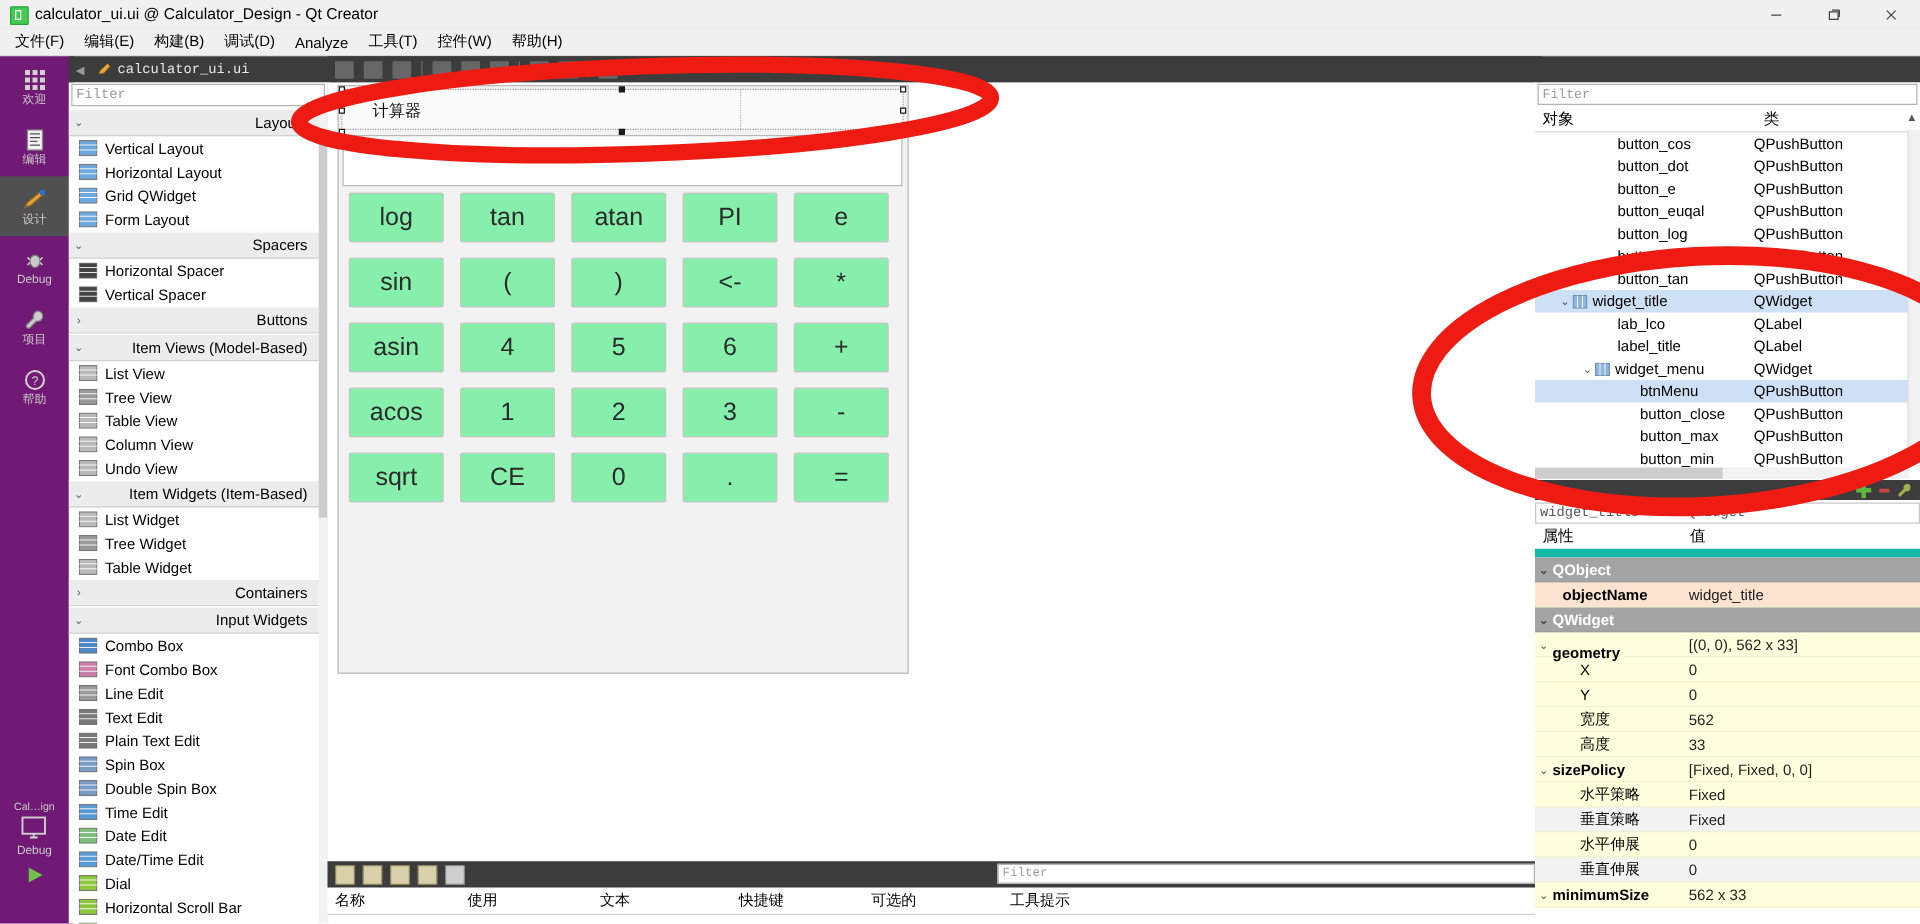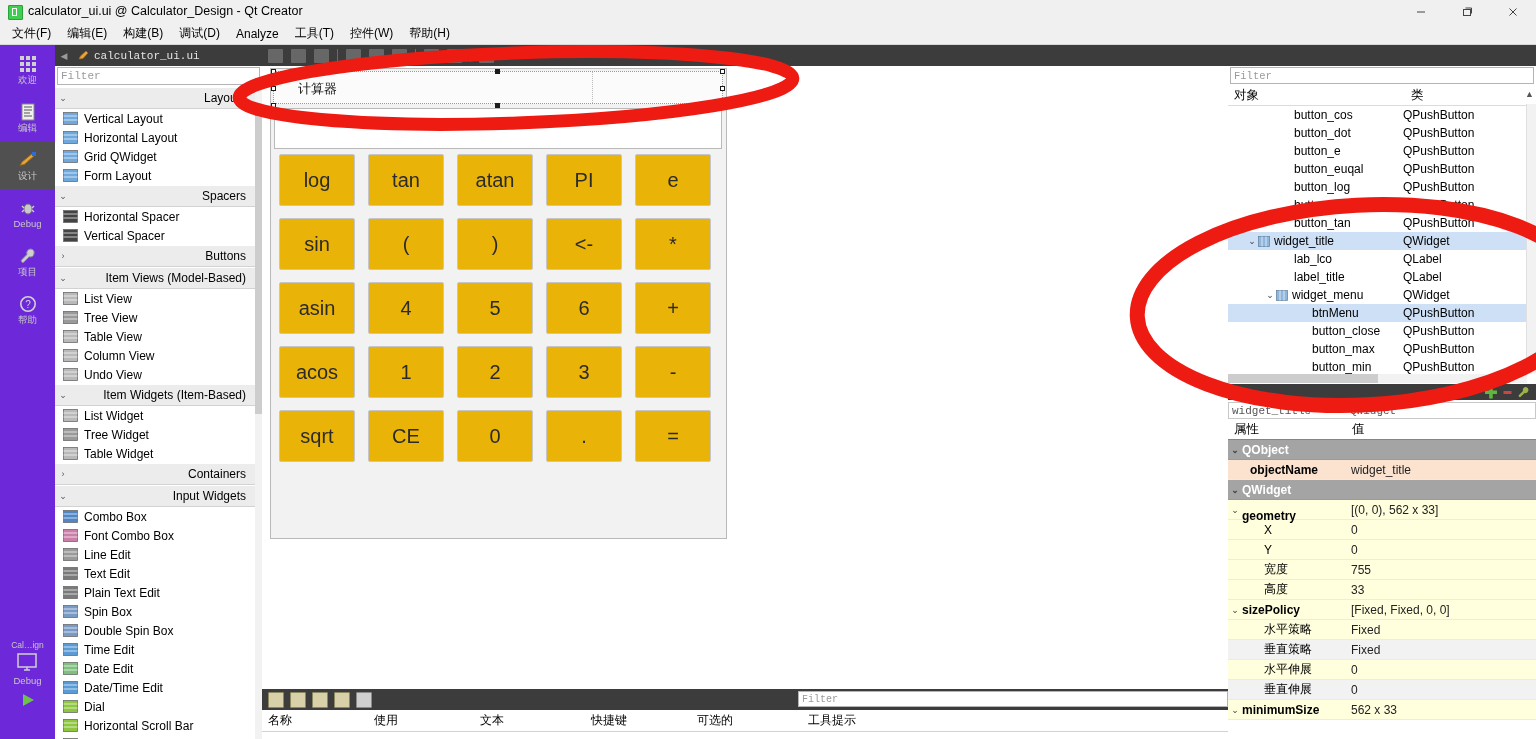--- a/index.html
+++ b/index.html
@@ -13,21 +13,21 @@
   .tb-title{position:absolute;left:28px;top:4px;font-size:12.5px;color:#000;white-space:nowrap;}
   .tb-btns{position:absolute;right:0;top:0;height:23px;display:flex;}
   .tb-btn{width:46px;height:23px;display:flex;align-items:center;justify-content:center;color:#444;font-size:13px;line-height:1;}
   .tb-btn svg{display:block;}
 
   
   .menubar{position:absolute;left:0;top:23px;width:1536px;height:22px;background:#f0f0f0;border-bottom:1px solid #d8d8d8;display:flex;align-items:center;padding-left:4px;box-sizing:border-box;}
   .menu-item{padding:2px 8px;font-size:12px;color:#000;white-space:nowrap;}
 
   
-  .modebar{position:absolute;left:0;top:45px;width:59px;height:694px;background:#6d28d9;}
+  .modebar{position:absolute;left:0;top:45px;width:59px;height:694px;background:#701a75;}
   .mode{position:relative;width:55px;height:48px;display:flex;flex-direction:column;align-items:center;justify-content:center;color:#c8c8c8;}
   .mode.active{background:#505050;}
   .mode .mlabel{font-size:9.5px;margin-top:1px;line-height:1;white-space:nowrap;}
   .mode .mglyph{width:20px;height:20px;display:flex;align-items:center;justify-content:center;}
   .runsel{position:absolute;left:0;bottom:0;width:55px;height:99px;}
   .runsel .proj{font-size:8.5px;color:#c8c8c8;text-align:center;margin-bottom:2px;white-space:nowrap;overflow:hidden;}
   .runsel .kitrow{display:flex;align-items:center;justify-content:center;gap:2px;}
   .runsel .dbglbl{font-size:9.5px;color:#c8c8c8;text-align:center;margin-top:1px;}
   .runbtn{display:flex;justify-content:center;margin-top:6px;}
 
@@ -58,21 +58,21 @@
   .canvas{position:absolute;left:262px;top:66px;width:966px;height:623px;background:#fff;border-right:1px solid #c4c4c4;overflow:hidden;}
   .form{position:absolute;left:8px;top:2px;width:455px;height:469px;background:#f2f2f2;border:1px solid #b9b9b9;}
   .title-widget{position:absolute;left:2px;top:2px;width:450px;height:33px;background:#fbfbfb;border:1px dotted #9a9a9a;box-sizing:border-box;}
   .title-widget .tw-label{position:absolute;left:24px;top:8px;font-size:13px;color:#111;}
   .tw-menu{position:absolute;right:0;top:0;width:130px;height:31px;border-left:1px dotted #bbb;box-sizing:border-box;}
   .handle{position:absolute;width:5px;height:5px;background:#1b1b1b;}
   .handle.hollow{background:#fff;border:1px solid #1b1b1b;width:3px;height:3px;}
   .display{position:absolute;left:3px;top:39px;width:448px;height:41px;background:#fff;border:1px solid #b9b9b9;box-sizing:border-box;}
   .grid{position:absolute;left:3px;top:85px;width:450px;height:380px;}
   .grow{display:flex;gap:13px;margin-bottom:12px;padding-left:5px;}
-  .gbtn{width:76px;height:52px;background:#eab308;border:1px solid #c6c6c6;border-radius:2px;display:flex;align-items:center;justify-content:center;font-size:20px;color:#2b2b2b;box-sizing:border-box;}
+  .gbtn{width:76px;height:40px;background:#86efac;border:1px solid #c6c6c6;border-radius:2px;display:flex;align-items:center;justify-content:center;font-size:20px;color:#2b2b2b;box-sizing:border-box;}
 
   
   .actionbar{position:absolute;left:262px;top:689px;width:966px;height:50px;background:#fff;}
   .ae-toolbar{height:21px;background:#3c3c3c;display:flex;align-items:center;padding-left:6px;gap:6px;position:relative;}
   .ae-ic{width:14px;height:14px;background:#d8d0a8;border:1px solid #8d8760;border-radius:1px;}
   .ae-filter{position:absolute;right:0px;top:2px;width:430px;height:16px;background:#fff;border:1px solid #b4b4b4;display:flex;align-items:center;padding-left:3px;box-sizing:border-box;}
   .ae-filter span{color:#9b9b9b;font-size:10px;font-family:"Liberation Mono",monospace;}
   .ae-head{height:21px;display:flex;align-items:center;border-bottom:1px solid #d2d2d2;background:#fff;font-size:12px;}
   .ae-head div{padding-left:6px;}
 
@@ -92,21 +92,21 @@
   .oi-row .cls{position:absolute;left:175px;}
   .oi-vscroll{position:absolute;right:0;top:38px;width:9px;height:270px;background:#f2f2f2;border-left:1px solid #e0e0e0;}
   .oi-hscroll{position:absolute;left:0;right:9px;top:308px;height:9px;background:#f2f2f2;}
   .oi-hthumb{position:absolute;left:0;top:0;width:150px;height:9px;background:#cdcdcd;}
   .oi-buttons{position:absolute;right:0;top:318px;width:308px;height:16px;background:#3c3c3c;display:flex;justify-content:flex-end;align-items:center;gap:5px;padding-right:5px;box-sizing:border-box;}
 
   
   .pe{position:absolute;left:0;top:336px;width:308px;height:337px;background:#fff;}
   .pe-obj{height:17px;display:flex;align-items:center;font-size:11px;font-family:"Liberation Mono",monospace;color:#555;border:1px solid #c8c8c8;box-sizing:border-box;}
   .pe-obj .o1{width:118px;padding-left:3px;}
-  .pe-head{height:20px;display:flex;align-items:center;font-size:12.5px;border-bottom:1px solid #14b8a6;}
+  .pe-head{height:20px;display:flex;align-items:center;font-size:12.5px;border-bottom:7px solid #14b8a6;}
   .pe-head .h1{width:118px;padding-left:6px;}
   .pe-row{height:19px;display:flex;align-items:center;font-size:12px;background:#ffffdd;border-bottom:1px solid #f0f0c8;}
   .pe-row .k{width:118px;display:flex;align-items:center;box-sizing:border-box;}
   .pe-row .k .ex{width:14px;text-align:center;color:#444;font-size:9px;}
   .pe-row .v{flex:1;padding-left:5px;color:#222;}
   .pe-row.group{background:#a4a4a4;color:#fff;font-weight:bold;border-bottom:1px solid #9a9a9a;}
   .pe-row.group .v{color:#fff;}
   .pe-row.accent{background:#fbe3cf;}
   .pe-row.alt{background:#f2f2f2;}
   .pe-row .b{font-weight:bold;}
@@ -845,21 +845,21 @@
               <span class="ex"></span>
               <span style="padding-left: 22px;">Y</span>
             </div>
             <div class="v">0</div>
           </div>
           <div class="pe-row">
             <div class="k">
               <span class="ex"></span>
               <span style="padding-left: 22px;">宽度</span>
             </div>
-            <div class="v">755</div>
+            <div class="v">562</div>
           </div>
           <div class="pe-row">
             <div class="k">
               <span class="ex"></span>
               <span style="padding-left: 22px;">高度</span>
             </div>
             <div class="v">33</div>
           </div>
           <div class="pe-row">
             <div class="k">

